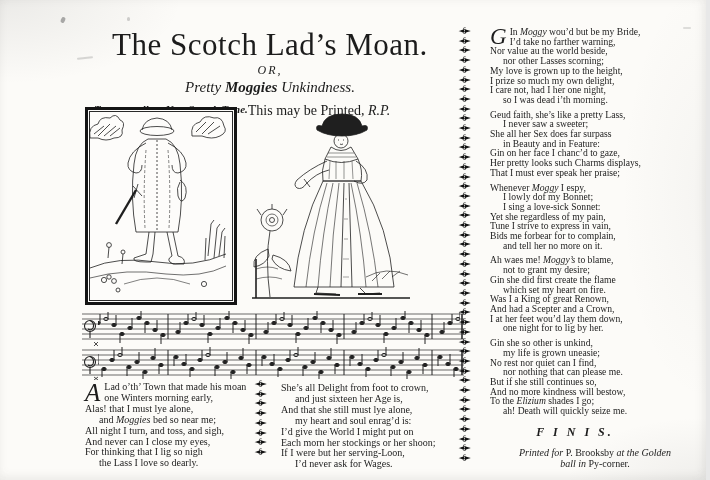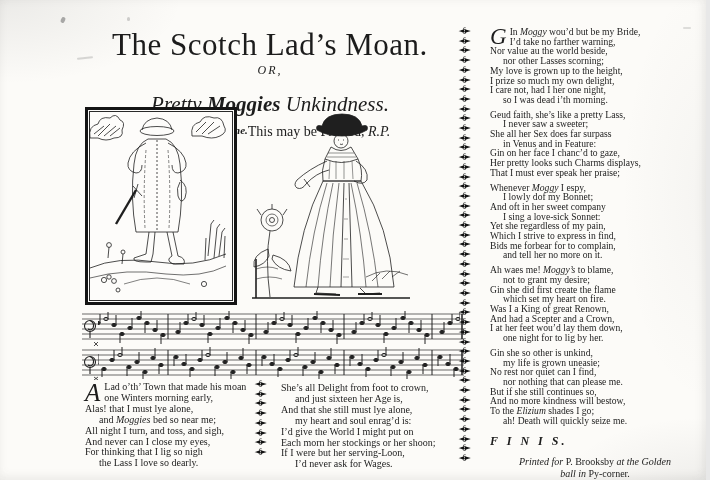--- a/index.html
+++ b/index.html
@@ -12,21 +12,21 @@
       #fcfbf8;
     box-shadow: inset 0 -4px 10px rgba(60,60,60,.06), inset -4px 0 10px rgba(60,60,60,.05);
     font-family:"Liberation Serif", serif; color:#1c1c1c;text-decoration:underline;
   }
   .abs { position:absolute; }
 
   
   .header { left:72px; top:28px; width:396px; text-align:center; }
   .title { font-size:31px; line-height:34px; letter-spacing:.5px; white-space:nowrap; }
   .or { font-size:12px; font-style:italic; letter-spacing:2px; margin-top:1px; }
-  .subtitle { font-size:21px; font-style:italic; margin-top:14px; }
+  .subtitle { font-size:15px; font-style:italic; margin-top:1px; }
   .subtitle b { font-weight:bold; }
   .tune-row { display:flex; justify-content:flex-start; margin-top:7px; padding:0 10px 0 22px; }
   .tune { font-size:11px; font-style:italic; font-weight:bold; }
   .license { font-size:14px; }
 
   
   .cut-frame {
     left:85px; top:107px; width:146px; height:192px;
     border:3px solid #141414; box-shadow: inset 0 0 0 1px #fdfcfa, inset 0 0 0 2px #2a2a2a;
     background:#fdfcfa;
@@ -50,21 +50,21 @@
   .orn-strip { text-align:center; font-family:"DejaVu Sans", sans-serif; color:#121212; }
   .orn { font-size:7.5px; line-height:9.7px; letter-spacing:-1.5px; white-space:nowrap; }
   .orn-right { left:448px; top:26px; width:32px; }
   .orn-mid { left:245px; top:379px; width:30px; }
 
   
   .rightcol { left:490px; top:27px; width:218px; }
   .rightcol .stanza { font-size:9.6px; line-height:9.7px; margin-bottom:5px; }
   .rightcol .ind { padding-left:13px; }
   .rightcol .dropcap { font-size:23px; line-height:17px; margin:1px 3px 0 0; }
-  .finis { width:170px; text-align:left; font-size:12px; font-weight:bold; font-style:italic; letter-spacing:3px; margin-top:9px; }
+  .finis { width:170px; text-align:center; font-size:12px; font-weight:bold; font-style:italic; letter-spacing:3px; margin-top:9px; }
   .imprint { width:210px; text-align:center; font-size:10px; line-height:11.5px; margin-top:7px; }
 
   
   .smudge { position:absolute; background:#6a6a6a; opacity:.55; border-radius:2px; }
 </style>
 </head>
 <body>
 
 <div class="page">
 
@@ -346,32 +346,31 @@
         <div class="vl ind">nor other Lasses scorning;</div>
         <div class="vl">My love is grown up to the height,</div>
         <div class="vl">I prize so much my own delight,</div>
         <div class="vl">I care not, had I her one night,</div>
         <div class="vl ind">so I was dead i’th morning.</div>
       </div>
     <div class="stanza">
         <div class="vl">Geud faith, she’s like a pretty Lass,</div>
         <div class="vl ind">I never saw a sweeter;</div>
         <div class="vl">She all her Sex does far surpass</div>
-        <div class="vl ind">in Venus and in Feature:</div>
+        <div class="vl ind">in Beauty and in Feature:</div>
         <div class="vl">Gin on her face I chanc’d to gaze,</div>
         <div class="vl">Her pretty looks such Charms displays,</div>
         <div class="vl">That I must ever speak her praise;</div>
       </div>
     <div class="stanza">
         <div class="vl">Whenever <i>Moggy</i> I espy,</div>
         <div class="vl ind">I lowly dof my Bonnet;</div>
-        <div class="vl">And oft in her sweet company</div>
         <div class="vl ind">I sing a love-sick Sonnet:</div>
         <div class="vl">Yet she regardless of my pain,</div>
-        <div class="vl">Which I strive to express in find,</div>
+        <div class="vl">Tune I strive to express in vain,</div>
         <div class="vl">Bids me forbear for to complain,</div>
         <div class="vl ind">and tell her no more on it.</div>
       </div>
     <div class="stanza">
         <div class="vl">Ah waes me! <i>Moggy’s</i> to blame,</div>
         <div class="vl ind">not to grant my desire;</div>
         <div class="vl">Gin she did first create the flame</div>
         <div class="vl ind">which set my heart on fire.</div>
         <div class="vl">Was I a King of great Renown,</div>
         <div class="vl">And had a Scepter and a Crown,</div>

